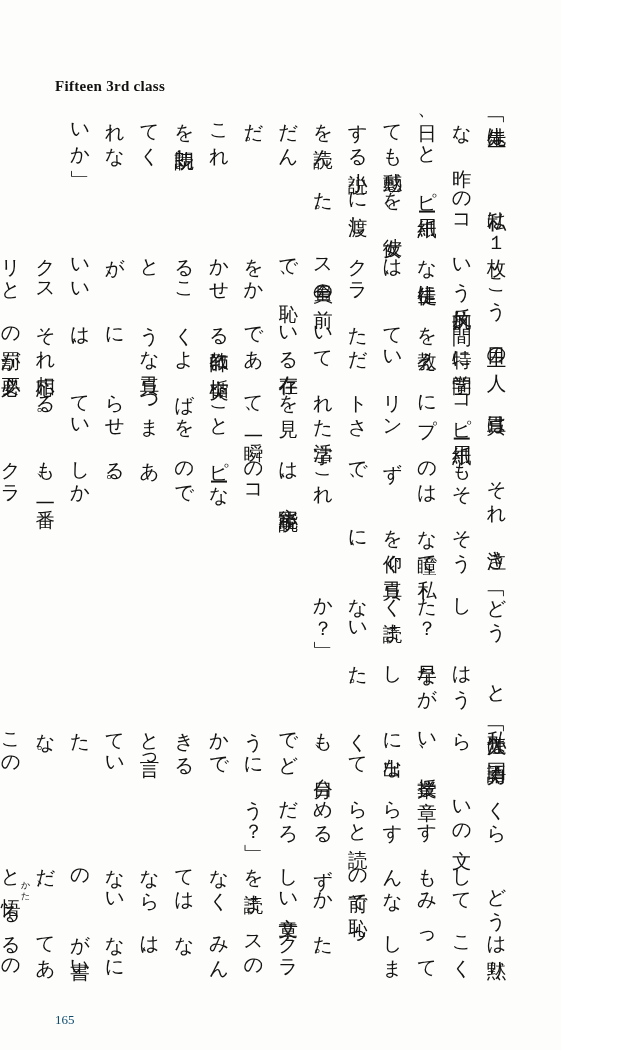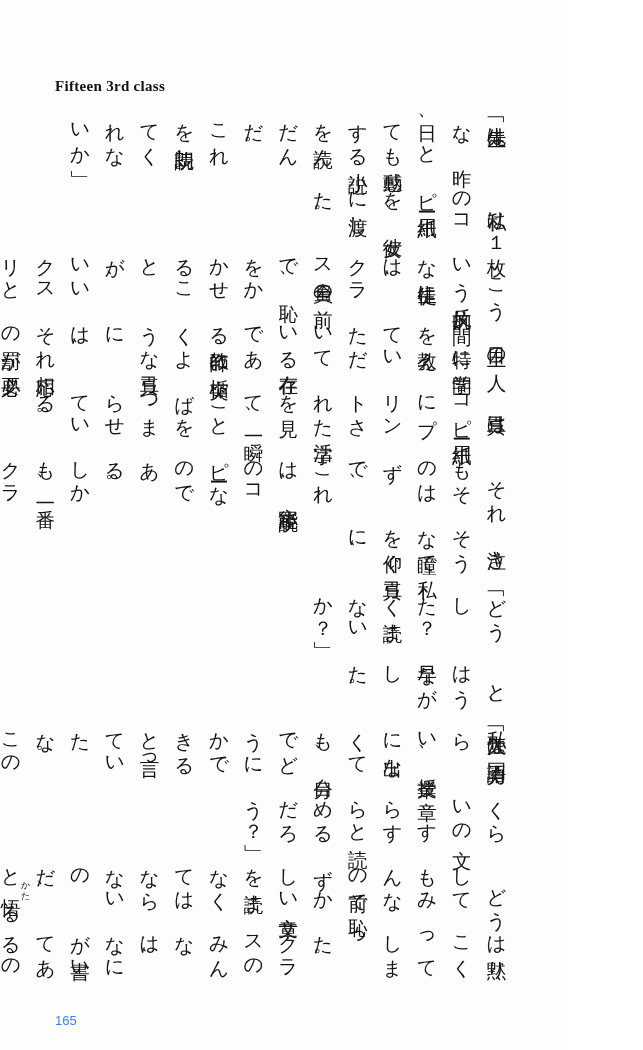--- a/index.html
+++ b/index.html
@@ -32,23 +32,23 @@
     font-weight: bold;
     font-size: 15px;
     letter-spacing: 0.3px;
     color: #111;
   }
 
   .folio {
     position: absolute;
     bottom: 22px;
     left: 55px;
-    font-family: Liberation Sans, sans-serif;
+    font-family: Liberation Serif, serif;
     font-size: 13px;
-    color: #3b82f6;
+    color: #0c4a6e;
   }
 
   
   .body-text {
     position: absolute;
     top: 110px;
     right: 48px;
     height: 880px;
     width: 560px;
     display: flex;

